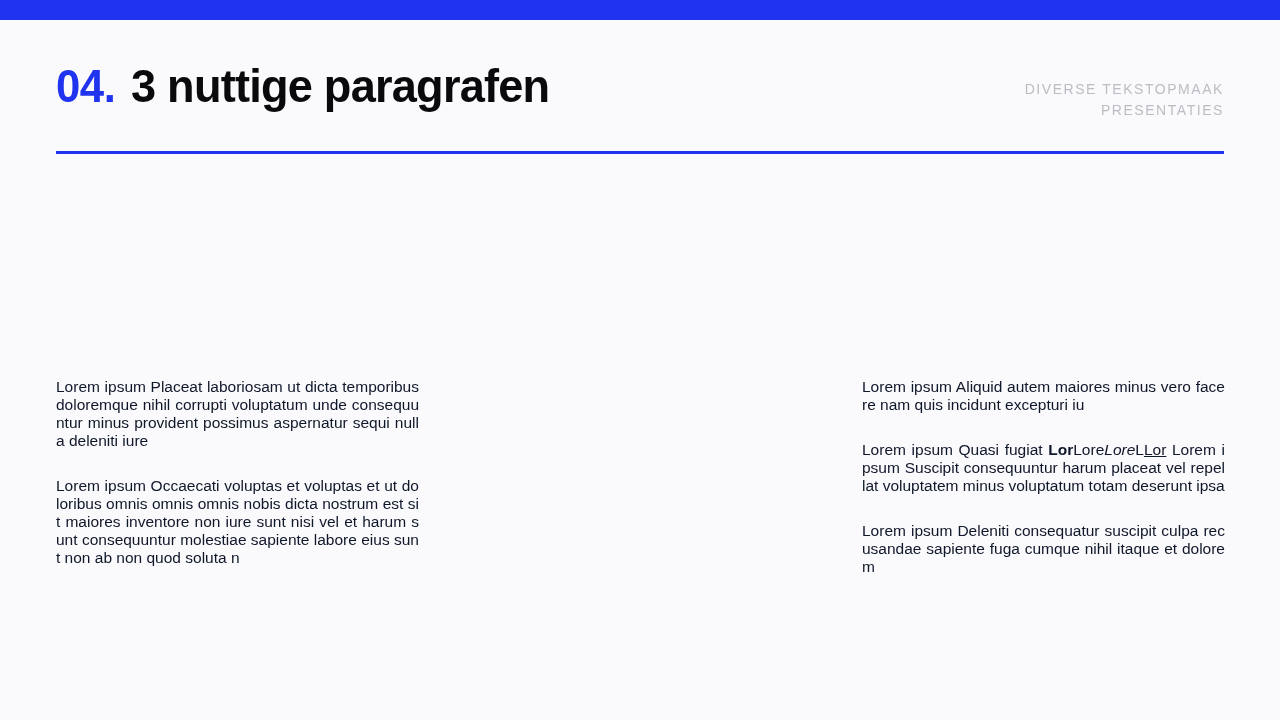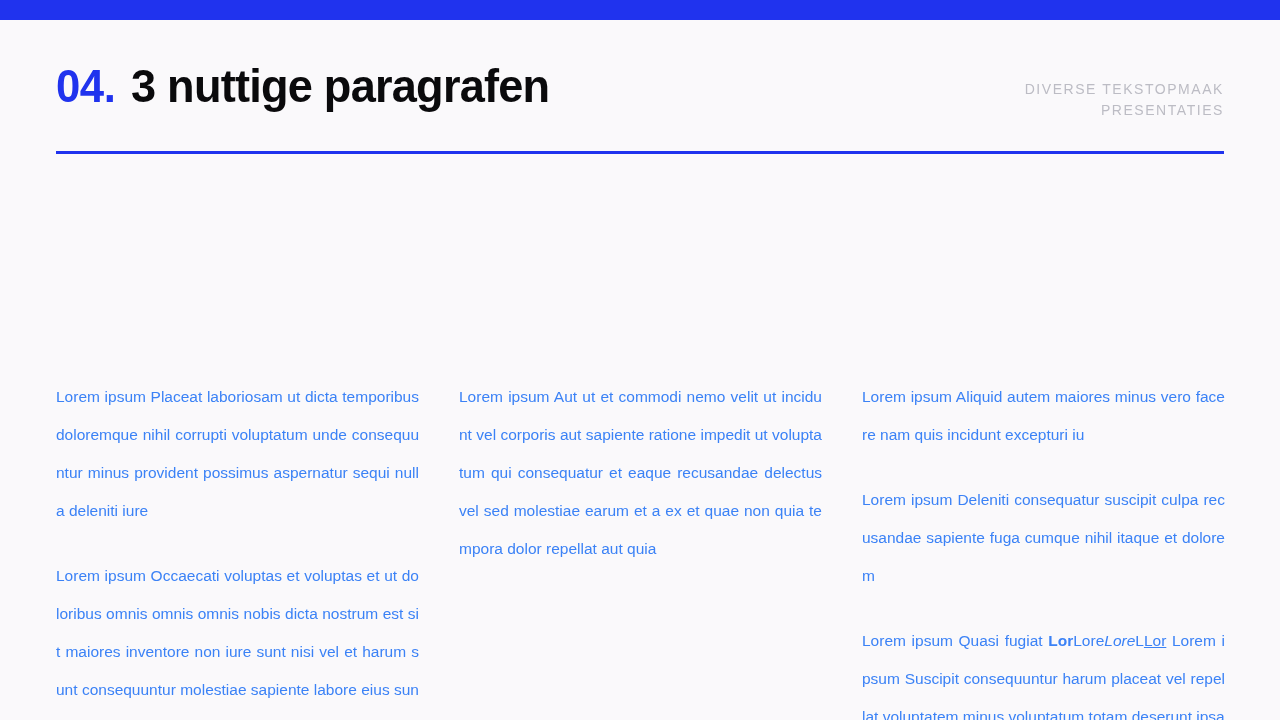--- a/index.html
+++ b/index.html
@@ -110,22 +110,22 @@
   }
 
   .column {
     width: 363px;
     flex: 0 0 363px;
   }
 
   .column p {
     margin: 0 0 27px 0;
     font-size: 15.5px;
-    line-height: 38px;
-    color: #3b82f6;
+    line-height: 18px;
+    color: #0f172a;
     text-align: justify;
     text-justify: inter-word;
     word-break: break-all;
     hyphens: none;
   }
   .column p:last-child { margin-bottom: 17px; }
 
   
   .column p { text-align-last: left; }
 
@@ -155,25 +155,24 @@
   <div class="header-rule"></div>
 
   <div class="columns">
 
     <div class="column">
       <p>Lorem ipsum Placeat laboriosam ut dicta temporibus doloremque nihil corrupti voluptatum unde consequuntur minus provident possimus aspernatur sequi nulla deleniti iure</p>
       <p>Lorem ipsum Occaecati voluptas et voluptas et ut doloribus omnis omnis omnis nobis dicta nostrum est sit maiores inventore non iure sunt nisi vel et harum sunt consequuntur molestiae sapiente labore eius sunt non ab non quod soluta n</p>
     </div>
 
     <div class="column">
-      <p>Lorem ipsum Aut ut et commodi nemo velit ut incidunt vel corporis aut sapiente ratione impedit ut voluptatum qui consequatur et eaque recusandae delectus vel sed molestiae earum et a ex et quae non quia tempora dolor repellat aut quia</p>
     </div>
 
     <div class="column">
       <p>Lorem ipsum Aliquid autem maiores minus vero facere nam quis incidunt excepturi iu</p>
-      <p>Lorem ipsum Deleniti consequatur suscipit culpa recusandae sapiente fuga cumque nihil itaque et dolorem</p>
       <p>
         <span>Lorem ipsum Quasi fugiat </span><span class="fmt-bold">Lor</span><span>Lore</span><span class="fmt-italic">Lore</span><span>L</span><span class="fmt-underline">Lor</span><span> Lorem ipsum Suscipit consequuntur harum placeat vel repellat voluptatem minus voluptatum totam deserunt ipsa</span>
       </p>
+      <p>Lorem ipsum Deleniti consequatur suscipit culpa recusandae sapiente fuga cumque nihil itaque et dolorem</p>
     </div>
 
   </div>
 </div>
 
 </body></html>

